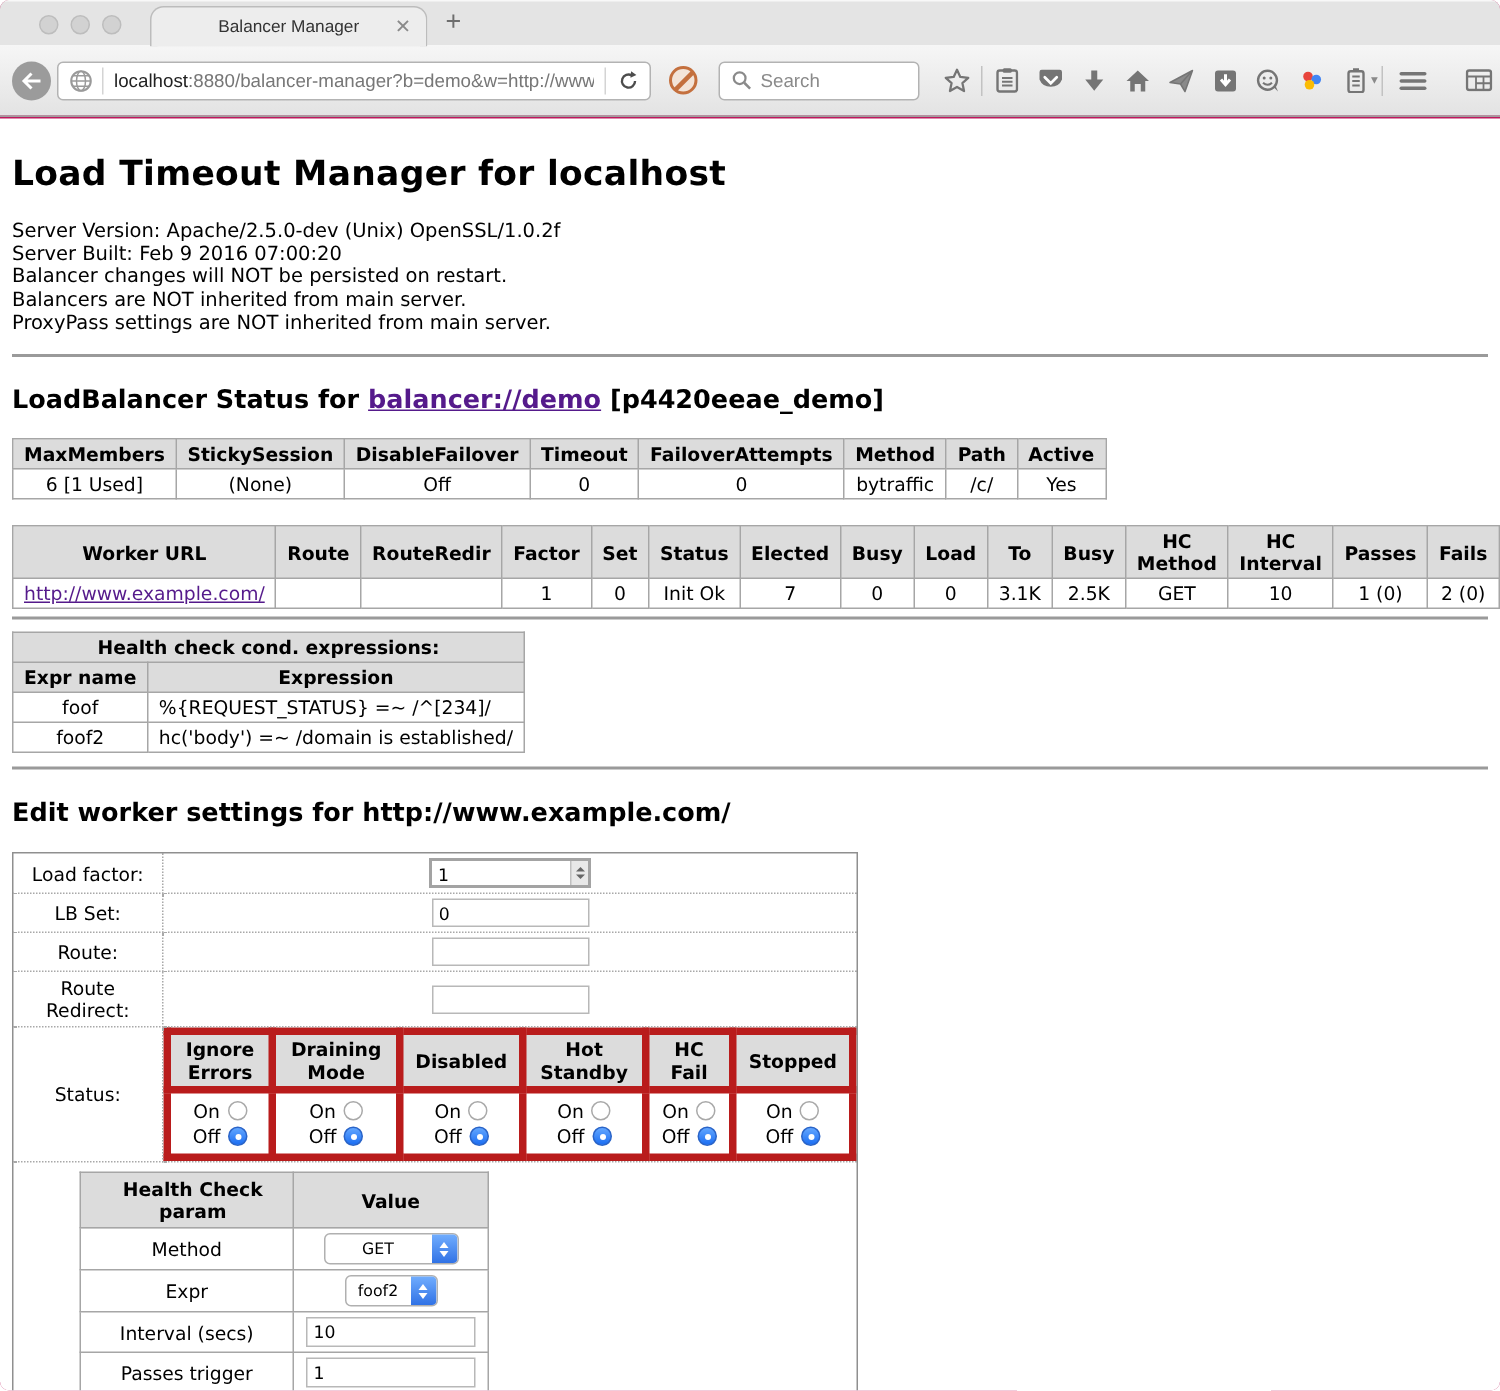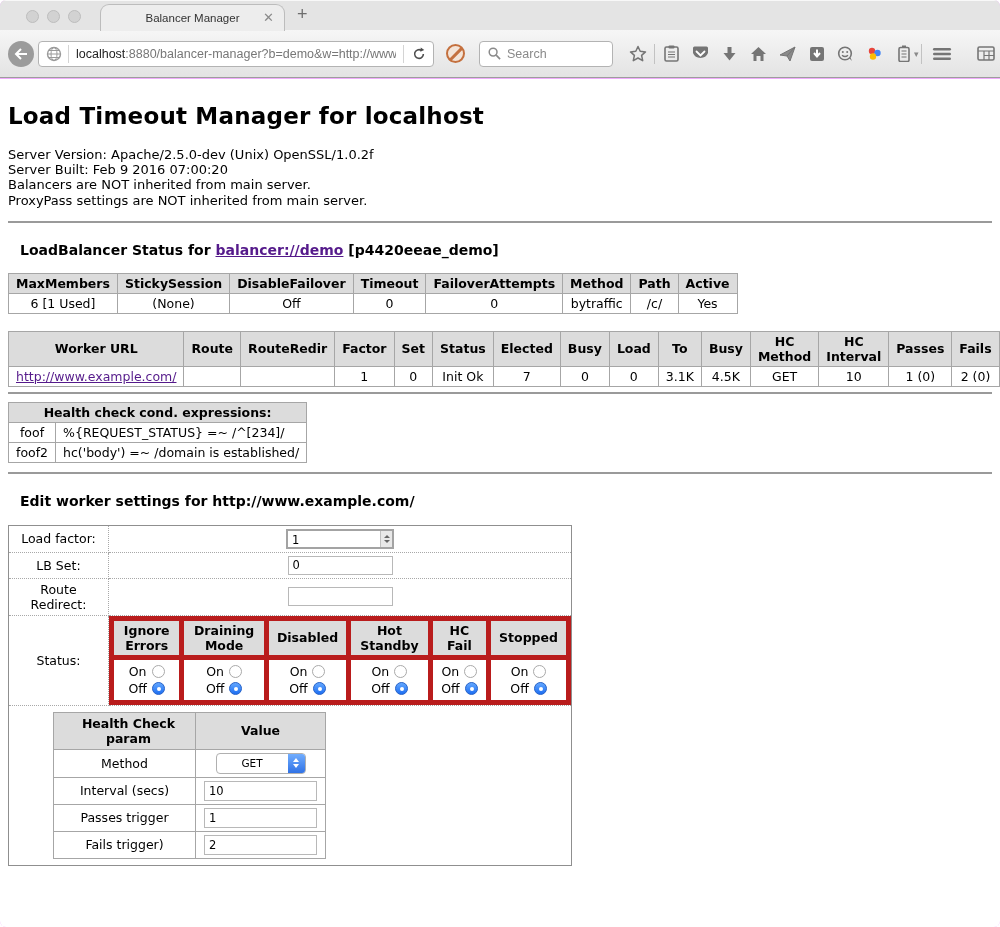--- a/index.html
+++ b/index.html
@@ -1,18 +1,18 @@
 <!DOCTYPE html>
 <html><head>
 <meta charset="utf-8">
 <style>
   * { margin:0; padding:0; box-sizing:border-box; }
   html,body { width:1000px; height:927px; }
   body { font-family:"DejaVu Sans", sans-serif; background:#fff; overflow:hidden; }
-  .window { position:relative; width:1000px; height:927px; background:#f0abfc; border-radius:6px; overflow:hidden; }
+  .window { position:relative; width:1000px; height:927px; background:#be185d; border-radius:6px; overflow:hidden; }
 
   
   .tabbar { position:absolute; top:0; left:0; width:1000px; height:30px;
             background:#e4e4e4; border-top:1px solid #f8f8f8; }
   .tabbar-underline { position:absolute; top:29px; left:0; width:1000px; height:1px; background:#b4b4b4; }
   .traffic { position:absolute; top:9px; left:26px; display:flex; gap:8px; }
   .light { width:13px; height:13px; border-radius:50%; background:#d2d2d2; border:1px solid #bdbdbd; }
   .tab { position:absolute; top:3px; left:100px; width:185px; height:27px;
          background:#ededed; border:1px solid #bcbcbc; border-bottom:none;
          border-radius:9px 9px 0 0; z-index:2;
@@ -51,21 +51,21 @@
   .tb-sep { width:1px; height:20px; background:#c2c2c2; margin:0 2px; flex:0 0 auto; }
   .caret-down { font-size:9px; color:#8a8a8a; margin-left:-4px; }
 
   
   .content { position:absolute; top:79px; left:0; width:1000px; height:848px;
              background:#fff; padding:0 8px; color:#000; }
   h1.pagetitle { font-size:23px; font-weight:bold; margin:24px 0 18px 0; letter-spacing:0.2px; }
   .intro { font-size:13px; line-height:15.2px; }
   hr.rule { border:none; height:2px; background:#9a9a9a; margin:7px 0; }
   .hr1 { margin-top:13px !important; margin-bottom:0 !important; }
-  h3.sect { font-size:14px; font-weight:bold; margin:19px 0 0 12px; }
+  h3.sect { font-size:17px; font-weight:bold; margin:19px 0 0 0; }
   h3.sect a { color:#551a8b; }
   .purple-link { color:#551a8b; text-decoration:underline; }
 
   table.btable { border-collapse:collapse; font-size:12.5px; margin-top:15px; }
   table.btable th, table.btable td { border:1px solid #a6a6a6; padding:2px 7px; text-align:center; }
   table.btable th { background:#dcdcdc;text-align:center; }
   table.btable td { background:#fff; }
 
   table.exprtable td.expr-left { text-align:left; }
 
@@ -247,20 +247,21 @@
       </span>
     </div>
   </div>
 
   <div class="content">
     <h1 class="pagetitle">Load Timeout Manager for localhost</h1>
 
     <div class="intro">
       <div>Server Version: Apache/2.5.0-dev (Unix) OpenSSL/1.0.2f</div>
       <div>Server Built: Feb 9 2016 07:00:20</div>
+      <div>Balancer changes will NOT be persisted on restart.</div>
       <div>Balancers are NOT inherited from main server.</div>
       <div>ProxyPass settings are NOT inherited from main server.</div>
     </div>
 
     <hr class="rule hr1">
 
     <h3 class="sect"><span>LoadBalancer Status for </span><a href="#" class="purple-link">balancer://demo</a><span> [p4420eeae_demo]</span></h3>
 
     <table class="btable">
       <tbody>
@@ -311,36 +312,40 @@
         <td><a href="#" class="purple-link">http://www.example.com/</a></td>
         <td></td>
         <td></td>
         <td>1</td>
         <td>0</td>
         <td>Init Ok</td>
         <td>7</td>
         <td>0</td>
         <td>0</td>
         <td>3.1K</td>
-        <td>4.5K</td>
+        <td>2.5K</td>
         <td>GET</td>
         <td>10</td>
         <td>1 (0)</td>
         <td>2 (0)</td>
 
       </tr>
     </tbody>
       </table>
 
     <hr class="rule" style="margin-top:5px; margin-bottom:0;">
 
     <table class="btable exprtable" style="margin-top:8px;">
       <tbody>
           <tr>
         <th colspan="2">Health check cond. expressions:</th>
+      </tr>
+      <tr>
+        <th>Expr name</th>
+        <th>Expression</th>
       </tr>
       <tr>
         <td>foof</td>
         <td class="expr-left">%{REQUEST_STATUS} =~ /^[234]/</td>
       </tr>
       <tr>
         <td>foof2</td>
         <td class="expr-left">hc('body') =~ /domain is established/</td>
       </tr>
     </tbody>
@@ -362,20 +367,26 @@
                     <span class="spin-up"></span>
                     <span class="spin-dn"></span>
                   </span>
           </span>
         </td>
       </tr>
       <tr>
         <td class="flabel">LB Set:</td>
         <td class="fvalue">
           <input class="txtin" type="text" value="0" style="">
+        </td>
+      </tr>
+      <tr>
+        <td class="flabel">Route:</td>
+        <td class="fvalue">
+          <input class="txtin" type="text" value="" style="">
         </td>
       </tr>
       <tr>
         <td class="flabel">Route Redirect:</td>
         <td class="fvalue">
           <input class="txtin" type="text" value="" style="">
         </td>
       </tr>
       <tr>
         <td class="flabel">Status:</td>
@@ -470,20 +481,32 @@
                 <span class="mac-select sel-get">
                   <span class="sel-val">GET</span>
                   <span class="sel-btn">
                             <span class="sel-up"></span>
                             <span class="sel-dn"></span>
                           </span>
                 </span>
               </td>
             </tr>
             <tr>
+              <td>Expr</td>
+              <td>
+                <span class="mac-select sel-expr">
+                  <span class="sel-val">foof2</span>
+                  <span class="sel-btn">
+                            <span class="sel-up"></span>
+                            <span class="sel-dn"></span>
+                          </span>
+                </span>
+              </td>
+            </tr>
+            <tr>
               <td>Interval (secs)</td>
               <td><input class="hcin" type="text" value="10" style=""></td>
             </tr>
             <tr>
               <td>Passes trigger</td>
               <td><input class="hcin" type="text" value="1" style=""></td>
             </tr>
             <tr>
               <td>Fails trigger)</td>
               <td><input class="hcin" type="text" value="2" style=""></td>

